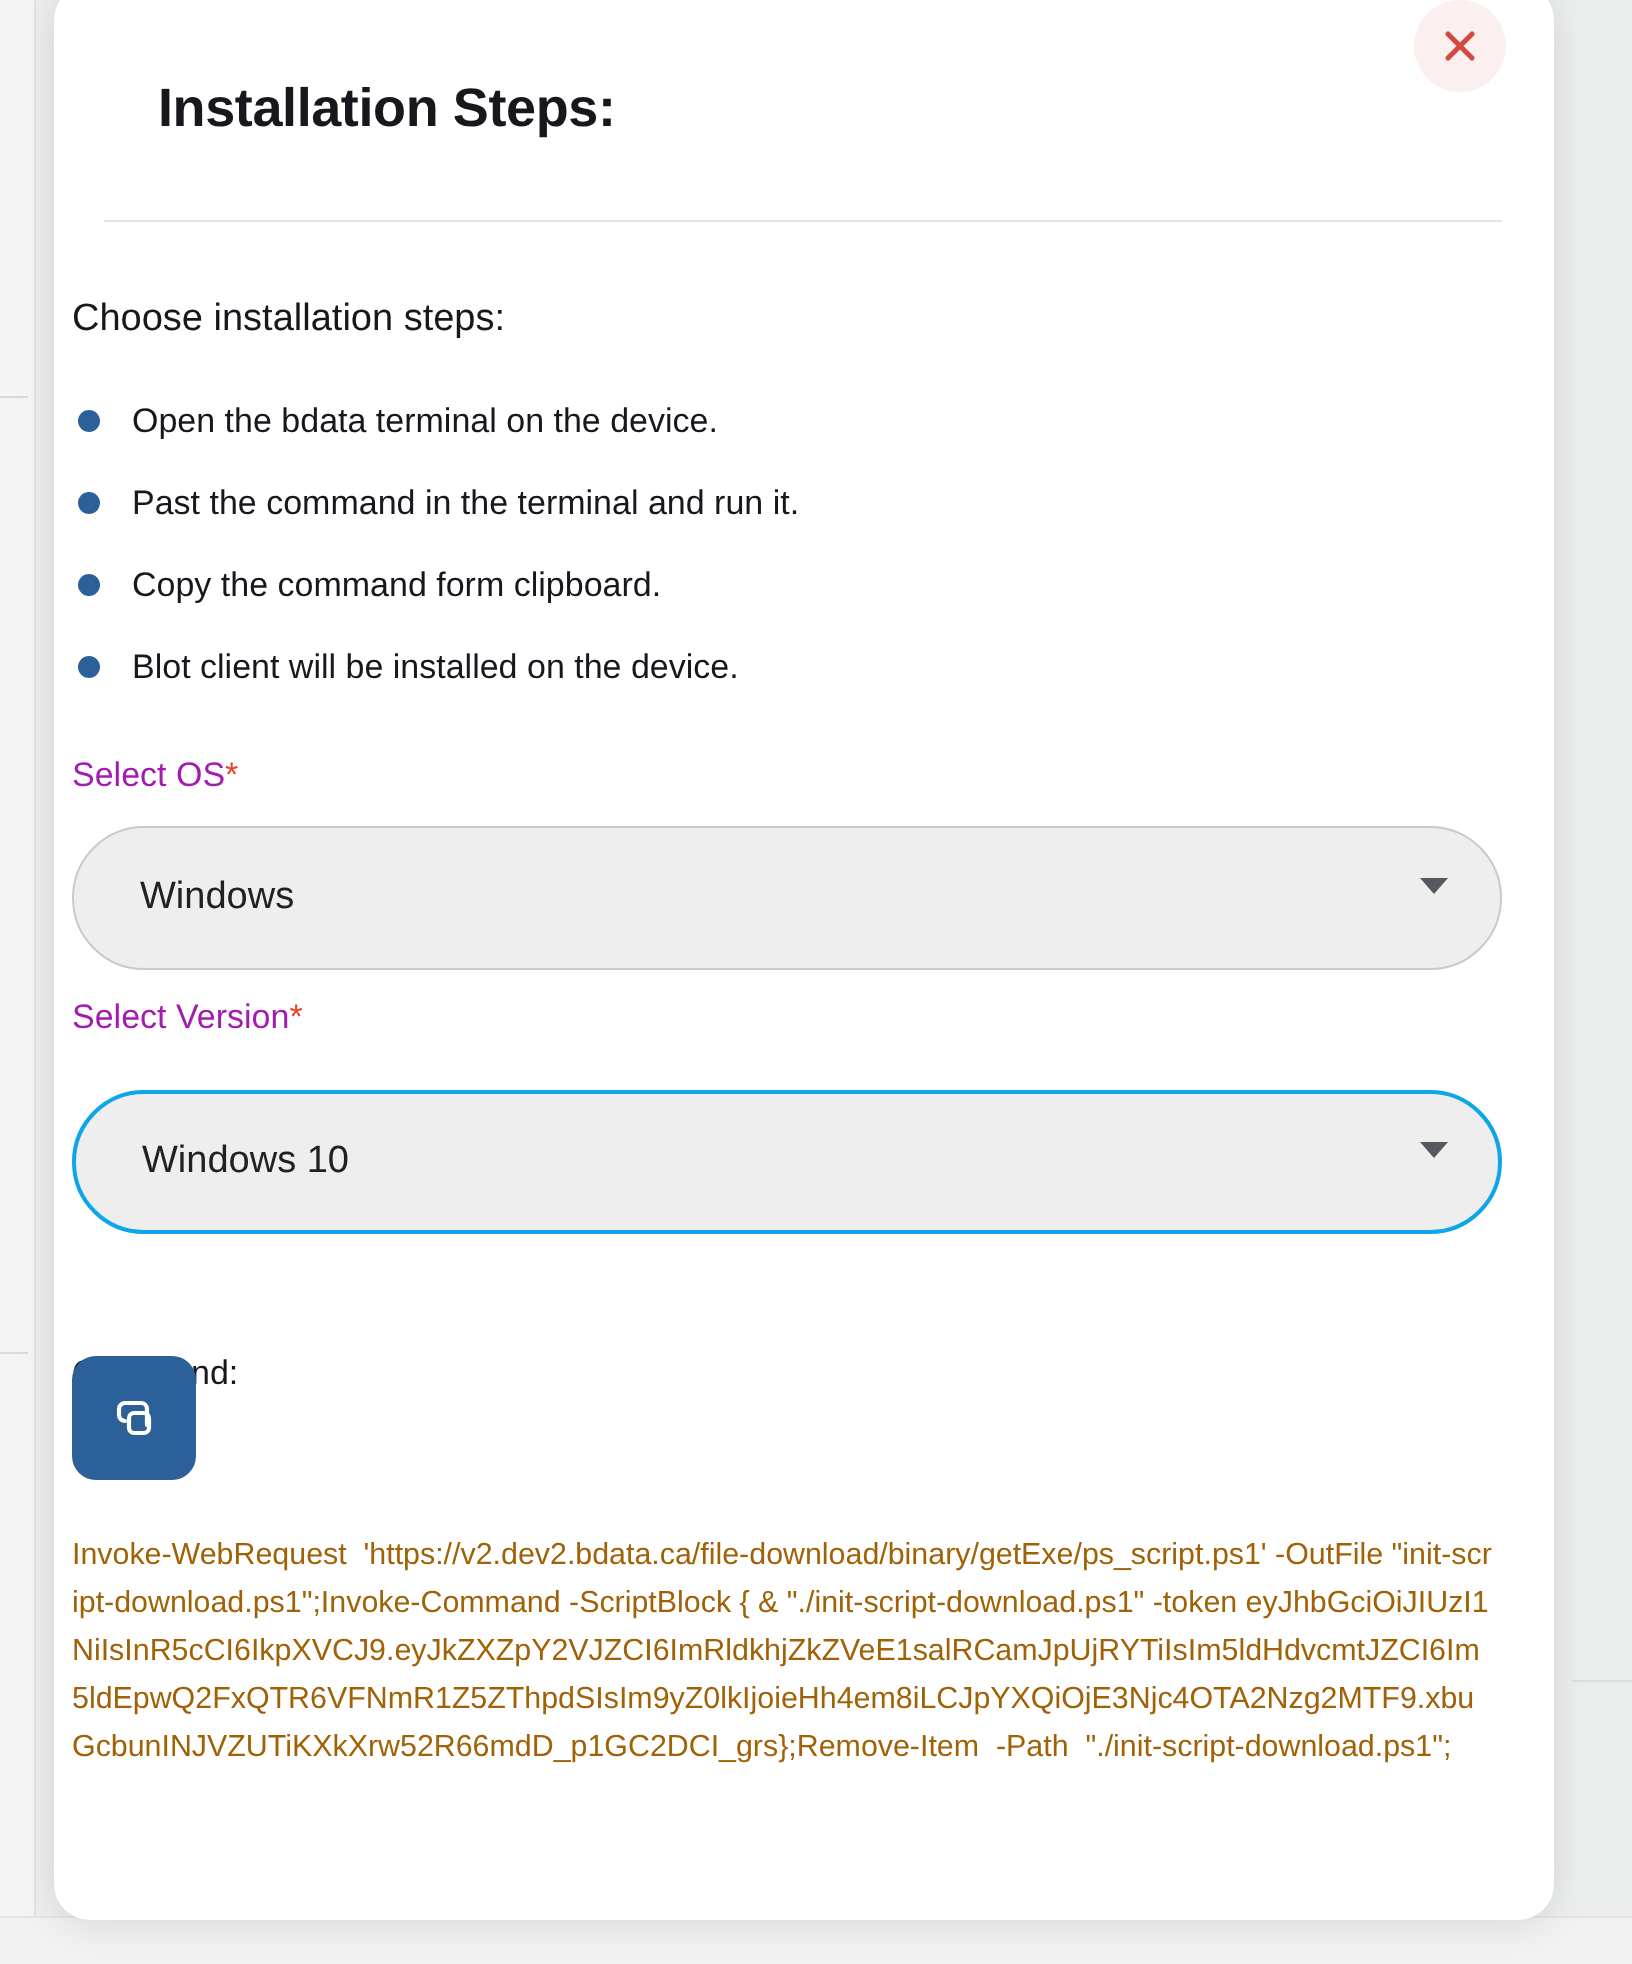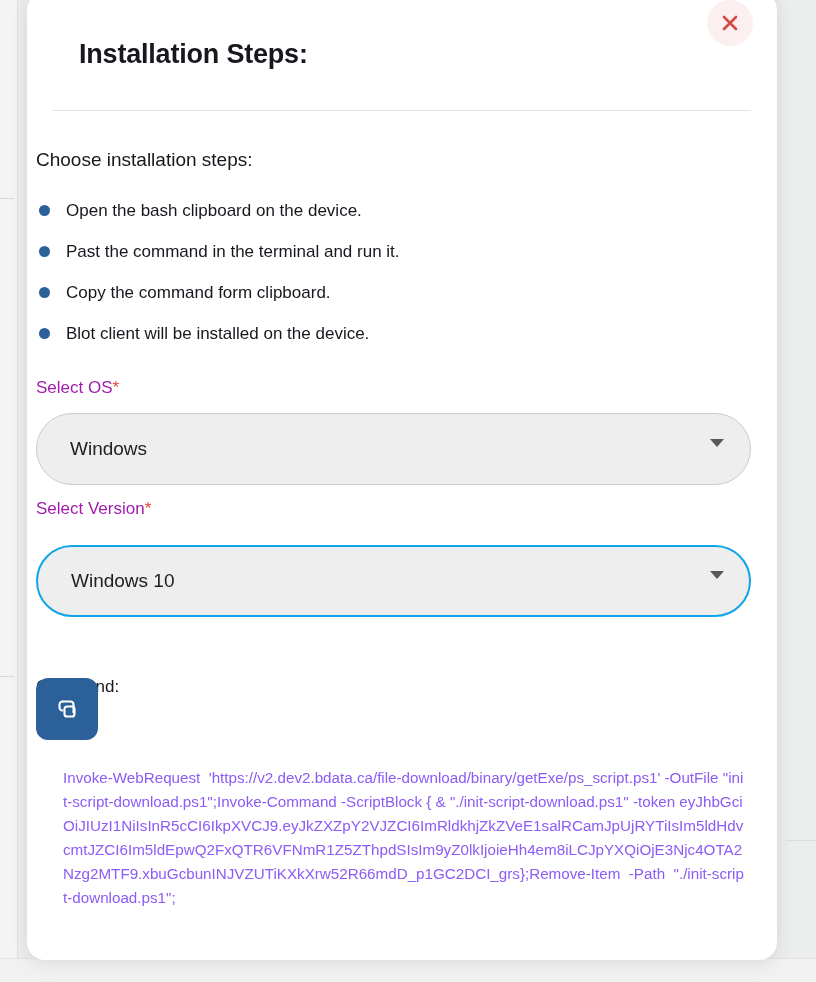--- a/index.html
+++ b/index.html
@@ -214,25 +214,24 @@
     cursor: pointer;
     margin-right: 18px;
     margin-top: -20px;
   }
   .copy-button svg { display: block; }
 
   .command-text {
     margin-top: 26px;
     font-size: 15.2px;
     line-height: 24px;
-    color: #8b5cf6;
+    color: #a16207;
     word-break: break-all;
     white-space: pre-wrap;
     padding-right: 4px;
-    margin-left: 27px;
   }
 </style>
 </head>
 <body>
 
 <div class="backdrop">
   <div class="backdrop-edge-left"></div>
   <div class="backdrop-strip-a"></div>
   <div class="backdrop-strip-b"></div>
   <div class="backdrop-strip-c"></div>
@@ -254,21 +253,21 @@
 
   <div class="divider"></div>
 
   <div class="modal-body">
 
     <div class="section-heading">Choose installation steps:</div>
 
     <ul class="steps-list">
       <li class="step-item">
         <span class="step-bullet"></span>
-        <span class="step-text">Open the bash clipboard on the device.</span>
+        <span class="step-text">Open the bdata terminal on the device.</span>
       </li>
       <li class="step-item">
         <span class="step-bullet"></span>
         <span class="step-text">Past the command in the terminal and run it.</span>
       </li>
       <li class="step-item">
         <span class="step-bullet"></span>
         <span class="step-text">Copy the command form clipboard.</span>
       </li>
       <li class="step-item">

